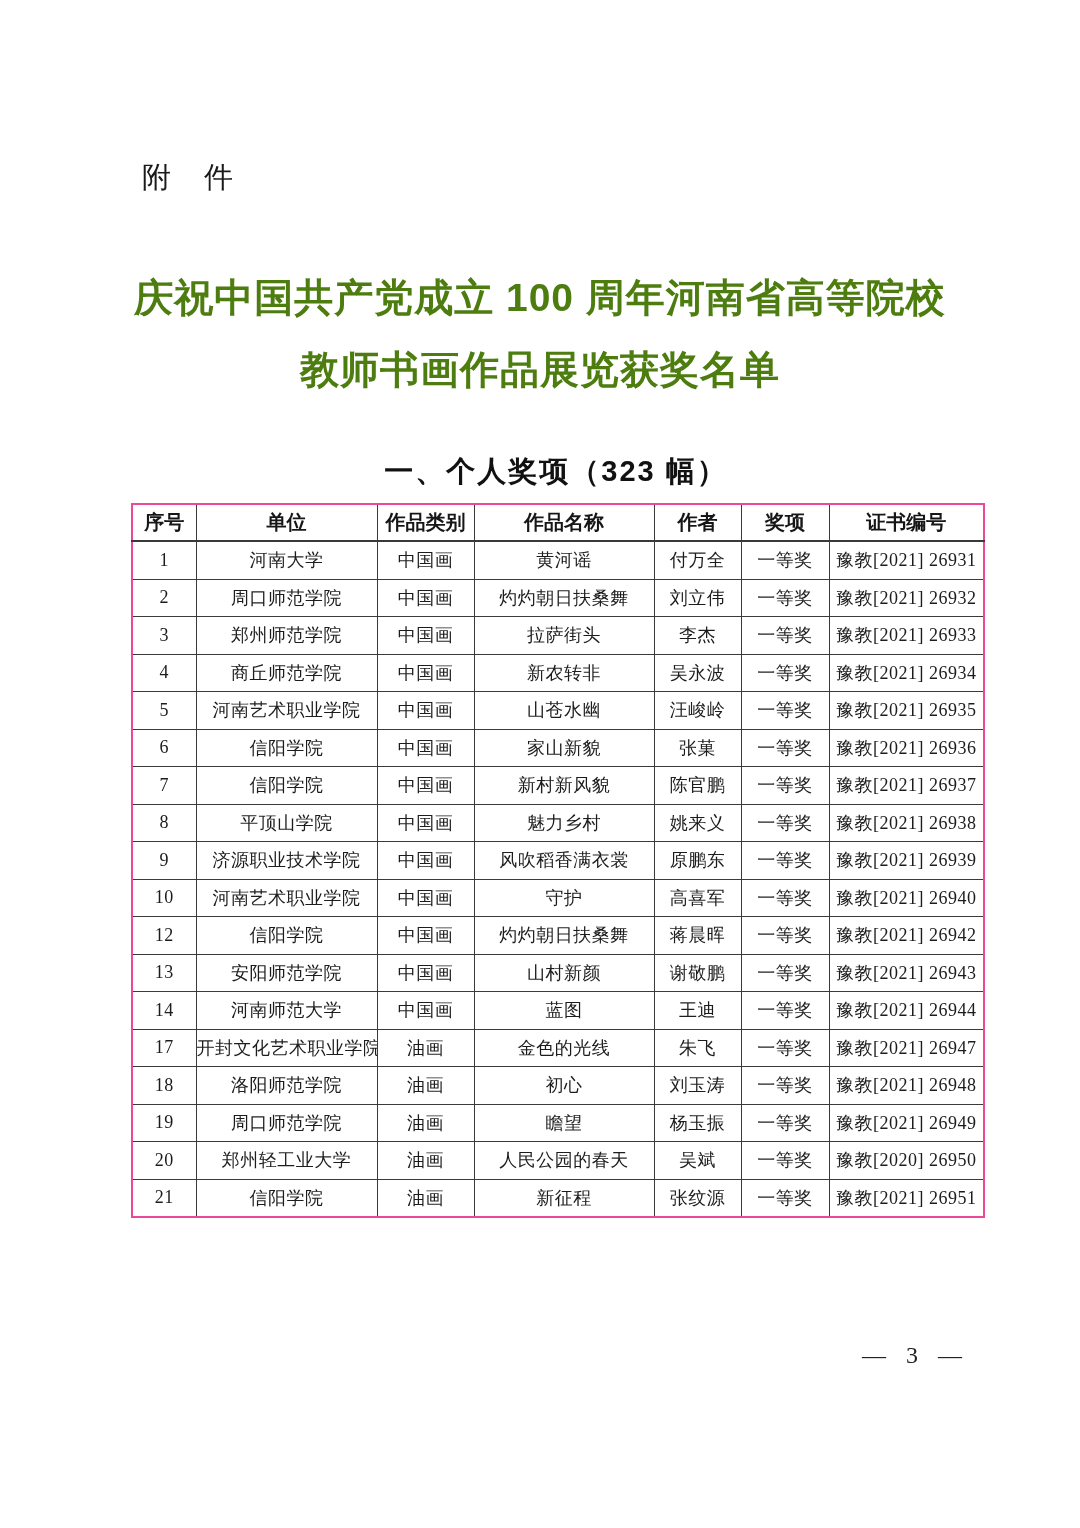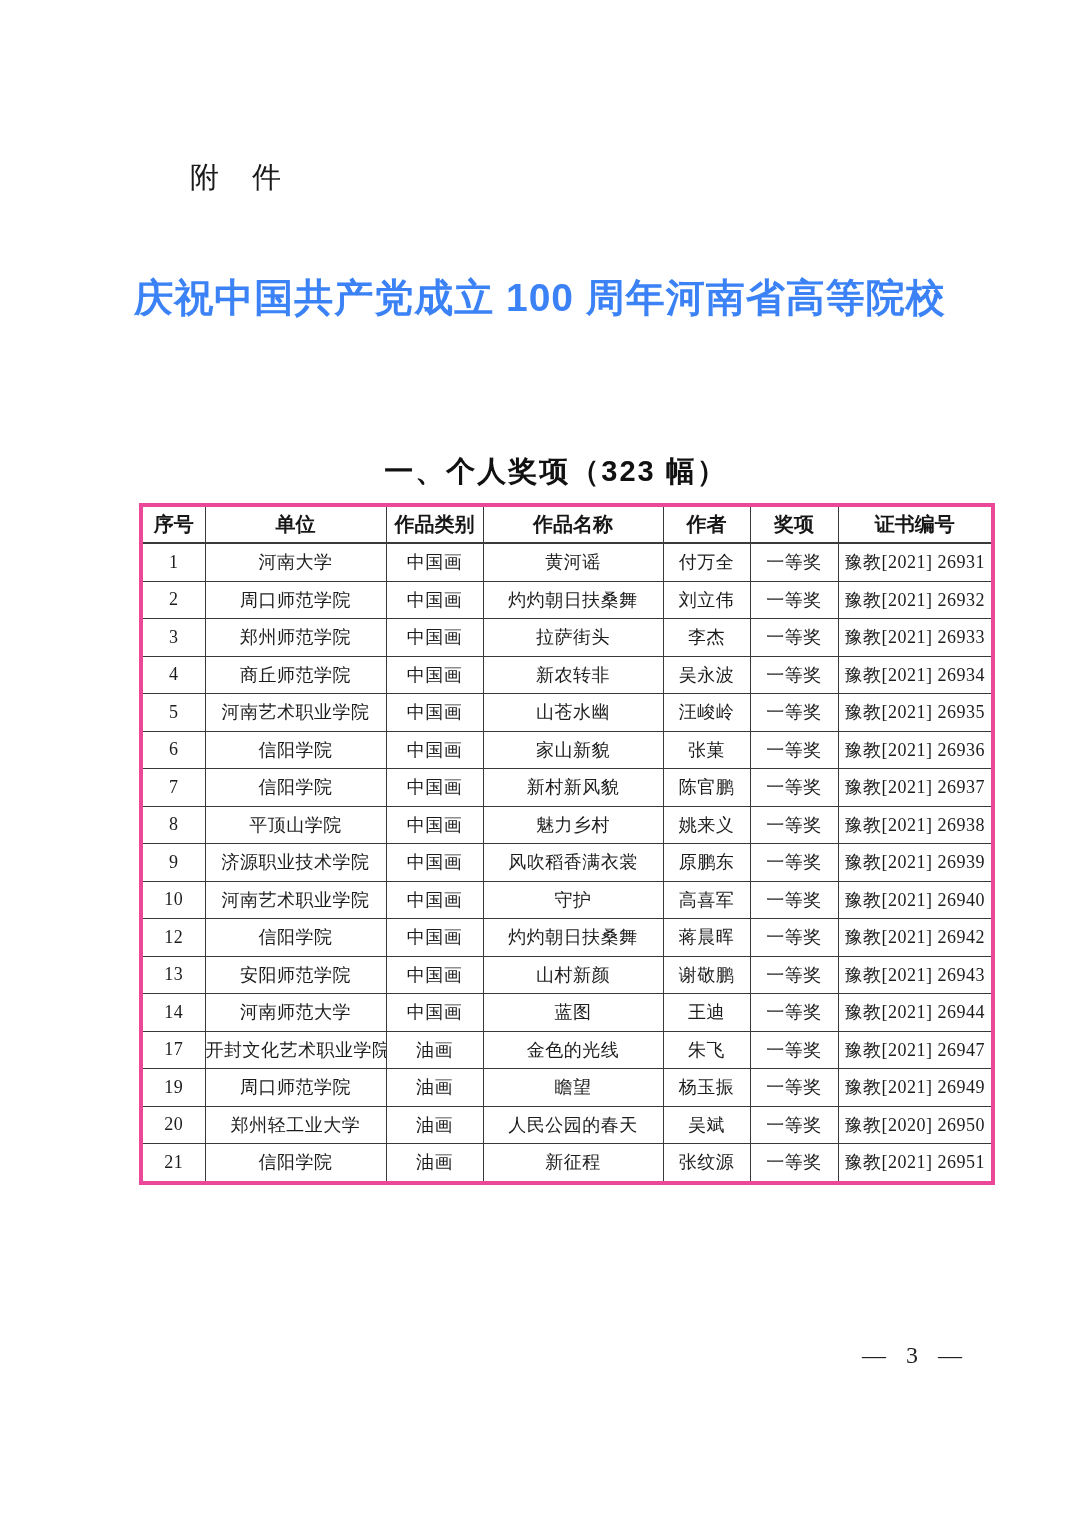--- a/index.html
+++ b/index.html
@@ -17,58 +17,57 @@
     font-family: "Liberation Serif", "DejaVu Serif", serif;
   }
   .attachment-label {
     position: absolute;
     top: 158px;
     left: 142px;
     font-family: "Liberation Sans", "DejaVu Sans", sans-serif;
     font-size: 29px;
     letter-spacing: 2px;
     color: #1a1a1a;
-    margin-left: 48px;
   }
   .doc-title {
     position: absolute;
     top: 262px;
     left: 0;
     width: 100%;
     text-align: center;
     font-family: "Liberation Sans", "DejaVu Sans", sans-serif;
     font-size: 39px;
     font-weight: 600;
     letter-spacing: 1px;
-    color: #3b82f6;
+    color: #4d7c0f;
   }
   .doc-title .title-line {
     line-height: 72px;
     white-space: nowrap;
   }
   .section-heading {
     position: absolute;
     top: 452px;
     left: 16px;
     width: 100%;
     text-align: center;
     font-family: "Liberation Sans", "DejaVu Sans", sans-serif;
     font-size: 29px;
     font-weight: 600;
     letter-spacing: 2px;
     color: #111;
   }
   table.awards-table {
     position: absolute;
     top: 503px;
-    left: 139px;
+    left: 131px;
     width: 852px;
     border-collapse: collapse;
     table-layout: fixed;
-    border: 4px solid #ec4899;
+    border: 2px solid #ec4899;
   }
   .awards-table th, .awards-table td {
     border: 1px solid #3a3a3a;
     text-align: center;
     vertical-align: middle;
     overflow: hidden;
     white-space: nowrap;
     padding: 0;
   }
   .awards-table th {
@@ -96,20 +95,21 @@
 </style>
 </head>
 <body>
 
 <div class="page">
 
   <div class="attachment-label">附　件</div>
 
   <div class="doc-title">
     <div class="title-line">庆祝中国共产党成立 100 周年河南省高等院校</div>
+    <div class="title-line">教师书画作品展览获奖名单</div>
   </div>
 
   <div class="section-heading">一、个人奖项（323 幅）</div>
 
   <table class="awards-table">
     <colgroup>
       <col style="width:64px">
       <col style="width:181px">
       <col style="width:97px">
       <col style="width:180px">
@@ -249,20 +249,29 @@
         <tr>
           <td>17</td>
           <td>开封文化艺术职业学院</td>
           <td>油画</td>
           <td>金色的光线</td>
           <td>朱飞</td>
           <td>一等奖</td>
           <td>豫教[2021] 26947</td>
         </tr>
         <tr>
+          <td>18</td>
+          <td>洛阳师范学院</td>
+          <td>油画</td>
+          <td>初心</td>
+          <td>刘玉涛</td>
+          <td>一等奖</td>
+          <td>豫教[2021] 26948</td>
+        </tr>
+        <tr>
           <td>19</td>
           <td>周口师范学院</td>
           <td>油画</td>
           <td>瞻望</td>
           <td>杨玉振</td>
           <td>一等奖</td>
           <td>豫教[2021] 26949</td>
         </tr>
         <tr>
           <td>20</td>

